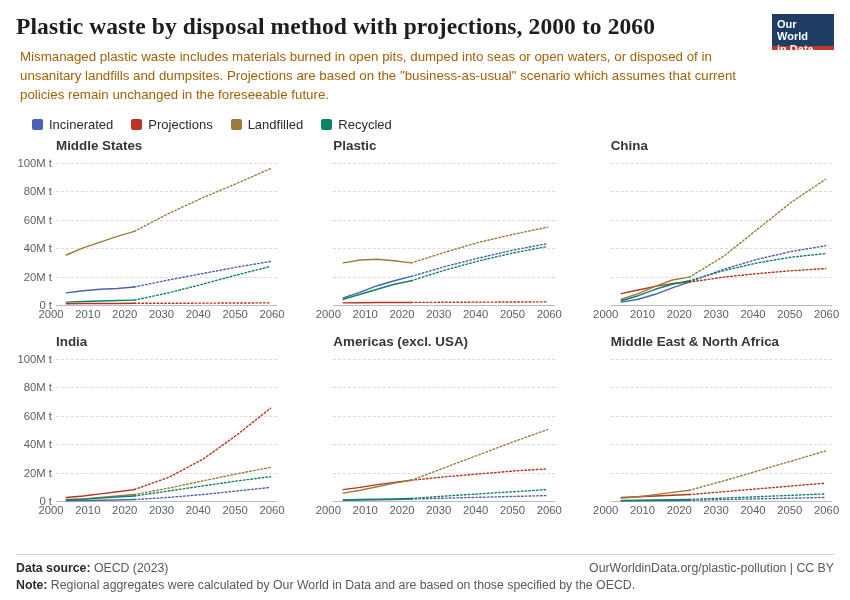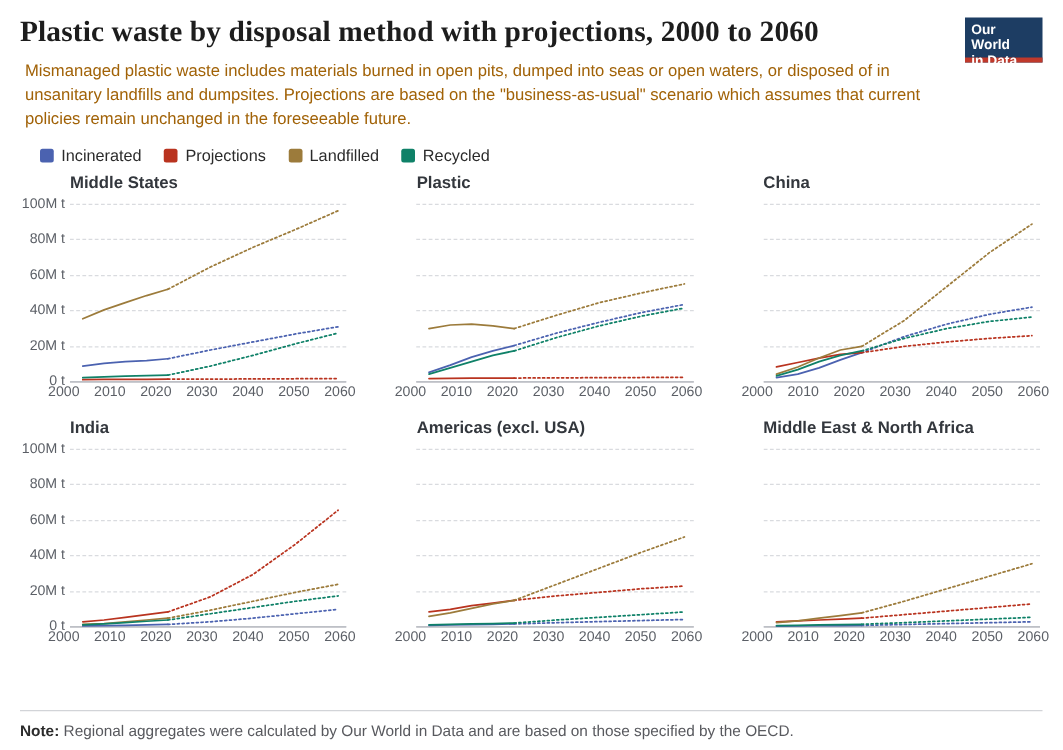--- a/index.html
+++ b/index.html
@@ -300,19 +300,26 @@
           <div class="xtick" style="left: 35.3846%;">2020</div>
           <div class="xtick" style="left: 50.7692%;">2030</div>
           <div class="xtick" style="left: 66.1538%;">2040</div>
           <div class="xtick" style="left: 81.5385%;">2050</div>
           <div class="xtick" style="left: 96.9231%;">2060</div>
         </div>
       </div>
     </div>
 
   <div class="footer">
+    <div class="footer-row">
+      <div>
+        <b>Data source:</b>
+        <span>OECD (2023)</span>
+      </div>
+      <div>OurWorldinData.org/plastic-pollution | CC BY</div>
+    </div>
     <div class="footer-note">
       <b>Note:</b>
       <span>Regional aggregates were calculated by Our World in Data and are based on those specified by the OECD.</span>
     </div>
   </div>
 
 </div>
 
 </body></html>

